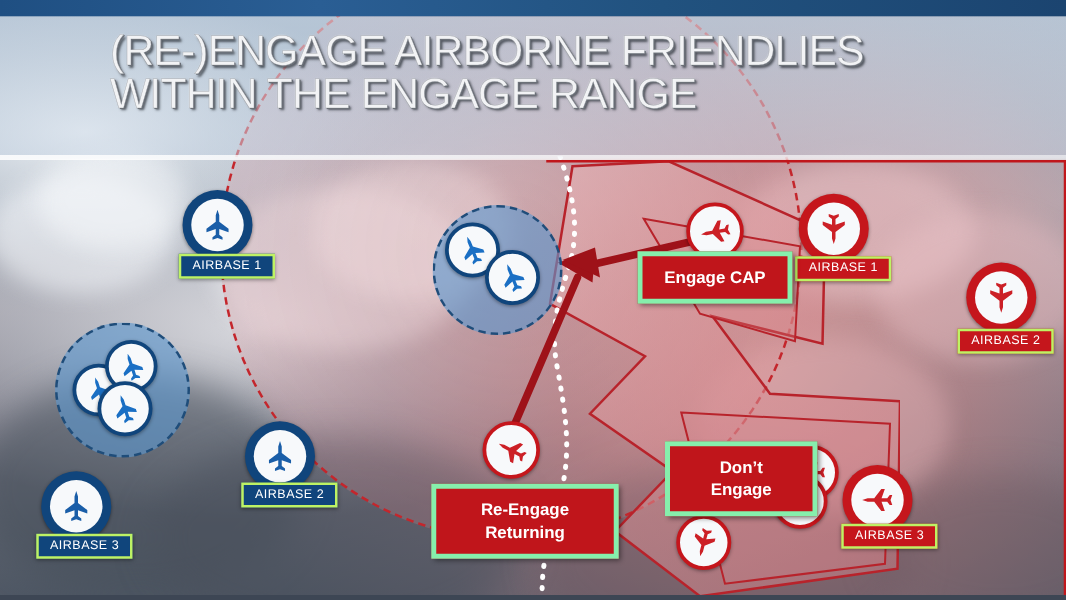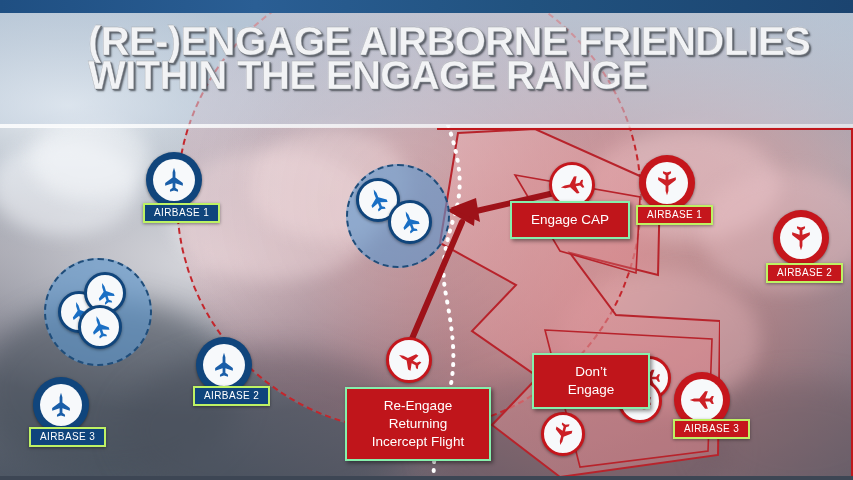--- a/index.html
+++ b/index.html
@@ -27,21 +27,21 @@
   .top-band{position:absolute;left:0;top:0;width:853px;height:13px;
     background:linear-gradient(90deg,#1f4f82 0%,#2a5e94 30%,#21527f 62%,#1b4470 100%);}
 
   
   .title-strip{position:absolute;left:0;top:13px;width:853px;height:114px;
     background:linear-gradient(180deg,rgba(214,224,234,.62) 0%,rgba(206,218,231,.55) 55%,rgba(198,212,228,.5) 100%);}
   .title-strip-bottom{position:absolute;left:0;top:124px;width:853px;height:4px;
     background:linear-gradient(90deg,rgba(255,255,255,.85),rgba(255,255,255,.55));}
 
   .title{position:absolute;left:88px;top:24px;width:700px;
-    color:#f2f3f5;font-size:40px;line-height:34px;font-weight:bold;letter-spacing:-0.6px;
+    color:#f2f3f5;font-size:34px;line-height:34px;font-weight:normal;letter-spacing:-0.6px;
     text-shadow:1px 1px 0 #6a6f77, 2px 2px 2px rgba(40,45,52,.75), 0 0 1px #fff;
     -webkit-text-stroke:0.4px rgba(120,125,133,.6);}
   .title div{white-space:nowrap;}
 
   
   .bottom-line{position:absolute;left:0;top:476px;width:853px;height:4px;background:#3d4654;}
 
   
   .map-frame{position:absolute;left:437px;top:128px;width:416px;height:348px;
     border-top:2px solid #c0171c;border-left:0;pointer-events:none;}
@@ -80,22 +80,22 @@
 
   
   .base-label{position:absolute;padding:2px 9px 3px;color:#fff;
     font-size:10px;font-weight:normal;letter-spacing:.4px;white-space:nowrap;
     border:2px solid #bef264;box-shadow:0 1px 3px rgba(0,0,0,.4);}
   .base-blue{background:#10457c;}
   .base-red{background:#c5161c;}
 
   
   .callout{position:absolute;background:#c0151b;color:#ffffff;
-    border:2px solid #86efac;box-shadow:2px 2px 4px rgba(0,0,0,.45);
-    text-align:center;font-weight:normal;}
+    border:4px solid #86efac;box-shadow:2px 2px 4px rgba(0,0,0,.45);
+    text-align:center;font-weight:bold;}
   .callout-big{padding:9px 10px;font-size:13px;line-height:17px;}
   .callout-sm{padding:8px 10px;font-size:13.5px;line-height:18px;}
   .callout span{display:block;white-space:nowrap;}
 </style>
 </head>
 <body>
 
 <div id="slide">
 
   <div class="sky-base"></div>
@@ -255,21 +255,20 @@
   </div>
 
 
   <div class="callout callout-sm" style="left:510px;top:201px;width:96px;">
     <span>Engage CAP</span>
   </div>
 
   <div class="callout callout-sm" style="left:345px;top:387px;width:122px;">
     <span>Re-Engage</span>
     <span>Returning</span>
-    <span>Incercept Flight</span>
   </div>
 
   <div class="callout callout-sm" style="left:532px;top:353px;width:94px;">
     <span>Don’t</span>
     <span>Engage</span>
   </div>
 
   <div class="map-frame"></div>
   <div class="map-frame-r"></div>
 

